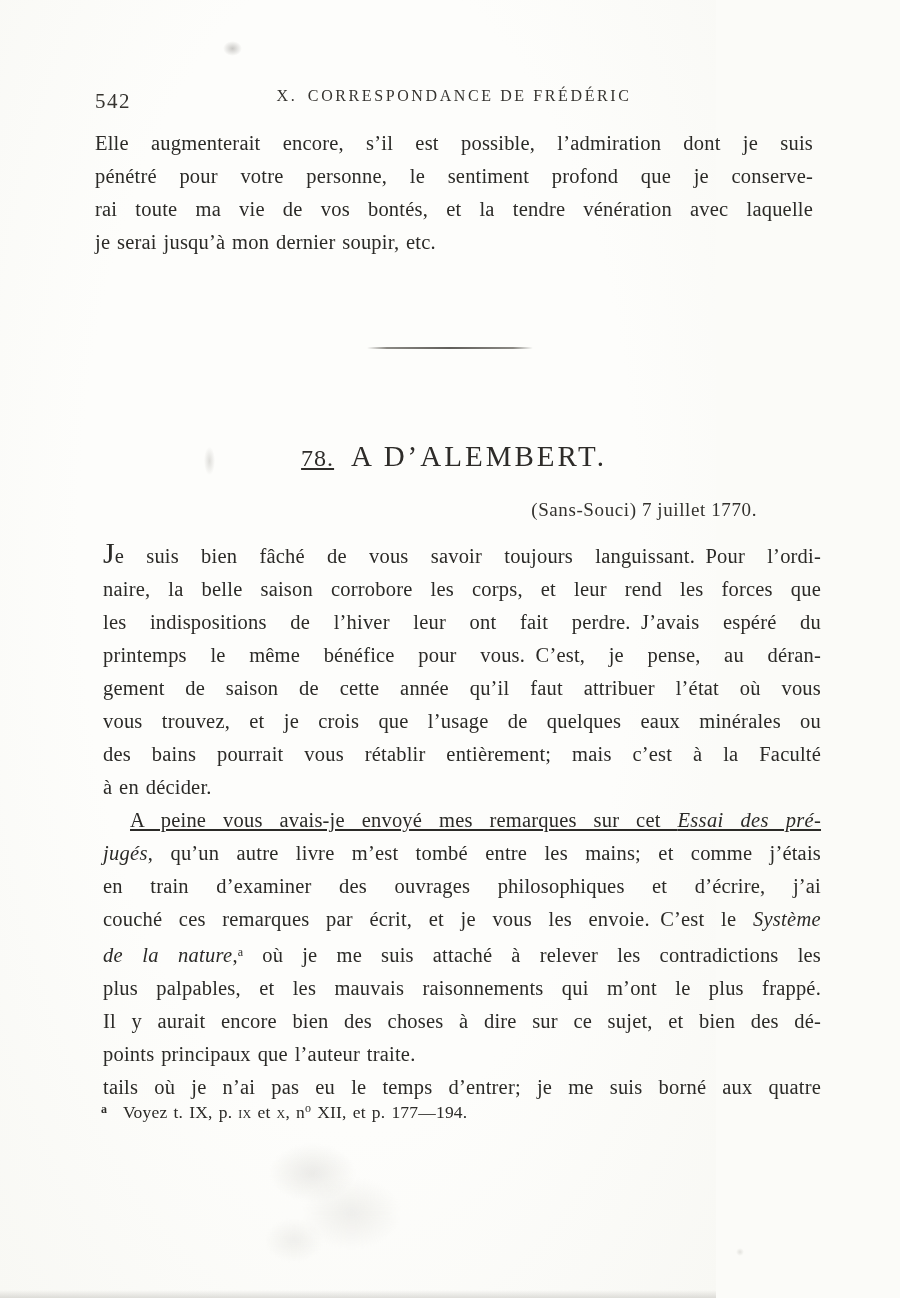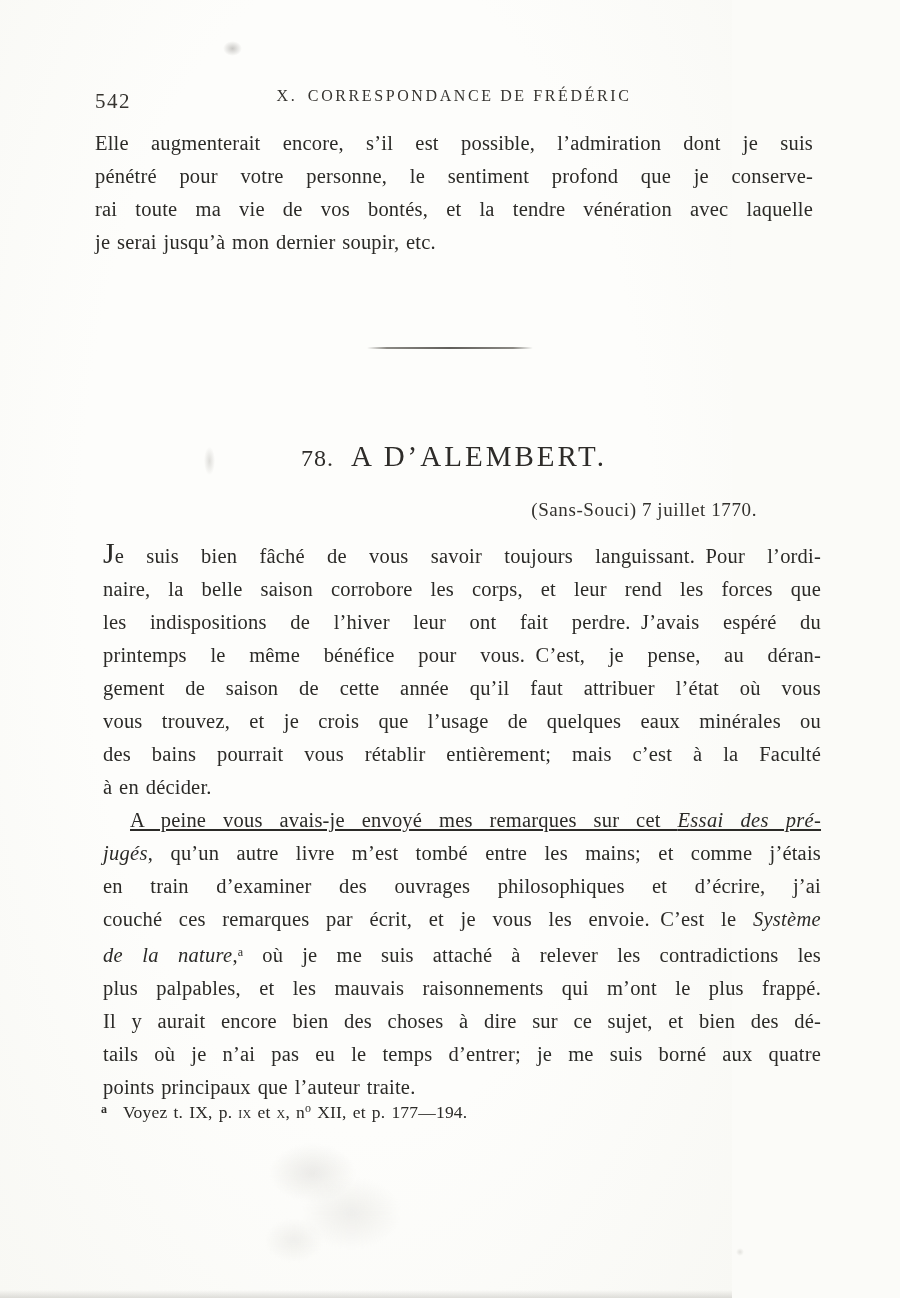--- a/index.html
+++ b/index.html
@@ -6,21 +6,20 @@
   body {
     width:900px; height:1298px; overflow:hidden;
     background:#fbfbf8;
     font-family:"Liberation Serif", serif;
     color:#2b2a27;
     -webkit-font-smoothing:antialiased;
   }
   .page {
     position:relative; width:716px; height:1298px;
     background:radial-gradient(ellipse at 50% 42%, #fdfdfb 55%, #f8f8f4 100%);
-    padding-left:16px;
   }
   .text-col { position:absolute; left:95px; width:718px; }
 
   
   .running-head { top:87px; height:26px; }
   .pagenum {
     position:absolute; left:0; top:2px;
     font-size:21px; letter-spacing:1.5px; color:#35332f;
   }
   .runtitle {
@@ -53,21 +52,21 @@
       rgba(120,118,112,0) 0%, rgba(110,108,102,0.8) 12%,
       rgba(88,86,82,0.95) 50%, rgba(110,108,102,0.8) 88%,
       rgba(120,118,112,0) 100%);
   }
 
   
   .heading {
     top:440px; margin:0; font-weight:normal; text-align:center;
     white-space:nowrap; color:#2e2c29;
   }
-  .hnum   { font-size:24px; letter-spacing:1px; margin-right:17px; }
+  .hnum   { font-size:24px; letter-spacing:1px; margin-right:17px;text-decoration:underline; }
   .htitle { font-size:29px; letter-spacing:3px; }
 
   .dateline {
     top:499px; text-align:right; padding-right:56px; box-sizing:border-box;
     font-size:19px; letter-spacing:0.6px; color:#33312d;
   }
 
   
   .footnote { top:1096px; font-size:17.5px; line-height:24px; }
   .footnote .tline { text-align:left; text-align-last:left; }
@@ -141,22 +140,22 @@
         <div class="tline tlast">à en décider.</div>
       </div>
     <div>
         <div class="tline tindent">A peine vous avais-je envoyé mes remarques sur cet <span class="it">Essai des pré-</span></div>
         <div class="tline"><span class="it">jugés</span>, qu’un autre livre m’est tombé entre les mains; et comme j’étais</div>
         <div class="tline">en train d’examiner des ouvrages philosophiques et d’écrire, j’ai</div>
         <div class="tline">couché ces remarques par écrit, et je vous les envoie. C’est le <span class="it">Système</span></div>
         <div class="tline"><span class="it">de la nature</span>,<span class="sup">a</span> où je me suis attaché à relever les contradictions les</div>
         <div class="tline">plus palpables, et les mauvais raisonnements qui m’ont le plus frappé.</div>
         <div class="tline">Il y aurait encore bien des choses à dire sur ce sujet, et bien des dé-</div>
+        <div class="tline tlast">points principaux que l’auteur traite.</div>
         <div class="tline">tails où je n’ai pas eu le temps d’entrer; je me suis borné aux quatre</div>
-        <div class="tline tlast">points principaux que l’auteur traite.</div>
       </div>
   </section>
 
   <footer class="text-col footnote">
       <div class="tline tlast"><span class="fnmark">a</span>Voyez t. IX, p. <span class="sc">ix</span> et <span class="sc">x</span>, n<span class="sup">o</span> XII, et p. 177—194.</div>
     </footer>
 
   <div class="smudge-dot"></div>
   <div class="smudge-heading"></div>
   <div class="smudge-bottom"></div>

